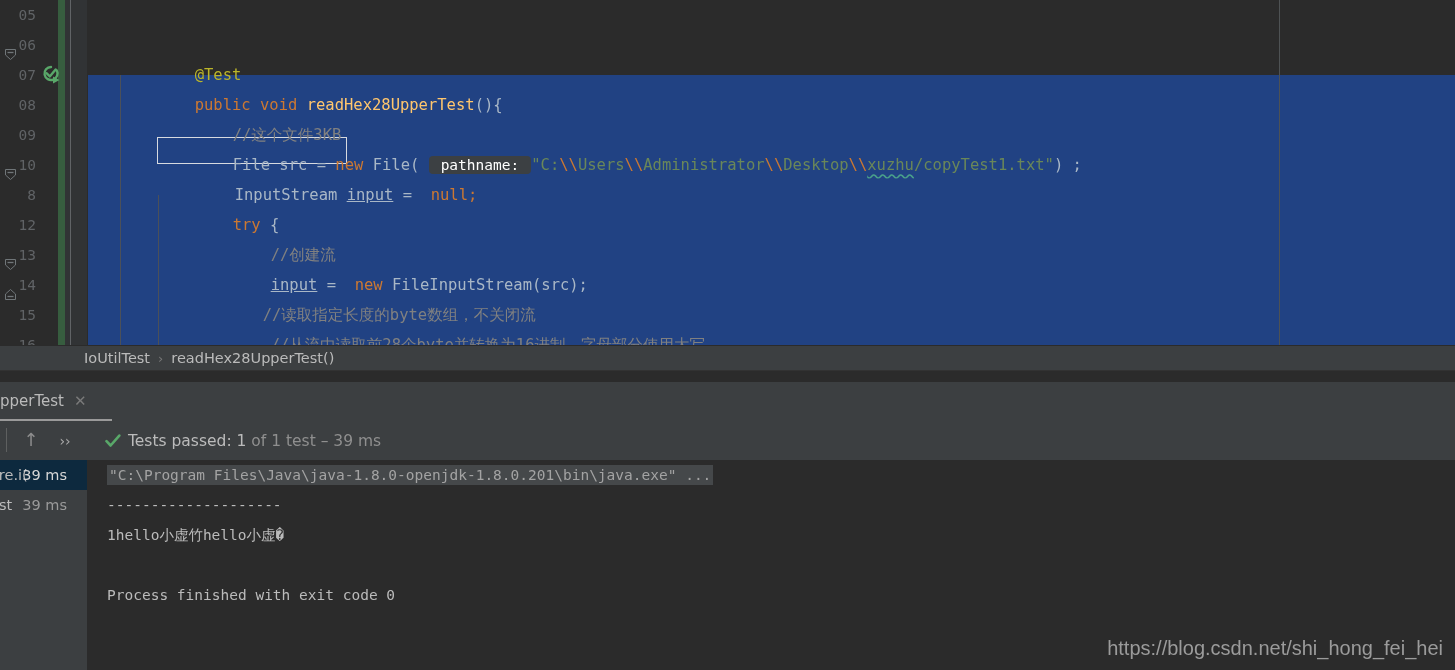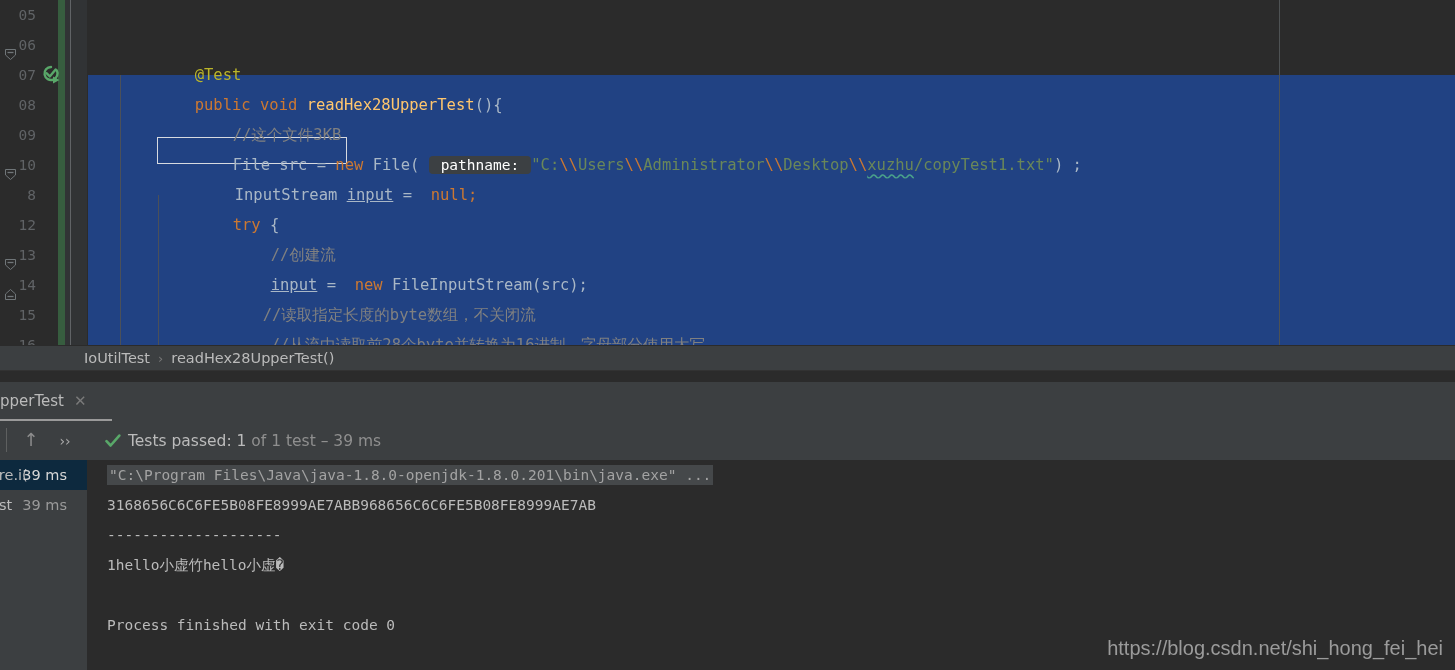--- a/index.html
+++ b/index.html
@@ -456,21 +456,20 @@
       <span class="tree-time">39 ms</span>
     </div>
     <div class="tree-row">
       <span class="tree-label">est</span>
       <span class="tree-time">39 ms</span>
     </div>
   </div>
 
   <div id="console">
     <div class="console-line cmd"><span class="cmd-bg">"C:\Program Files\Java\java-1.8.0-openjdk-1.8.0.201\bin\java.exe" ...</span></div>
-    <div class="console-line">3168656C6C6FE5B08FE8999AE7ABB968656C6C6FE5B08FE8999AE7AB</div>
     <div class="console-line">--------------------</div>
     <div class="console-line">1hello小虚竹hello小虚�</div>
     <div class="console-line"></div>
     <div class="console-line">Process finished with exit code 0</div>
   </div>
 
   <div id="watermark">https://blog.csdn.net/shi_hong_fei_hei</div>
 </div>
 
 </body></html>

